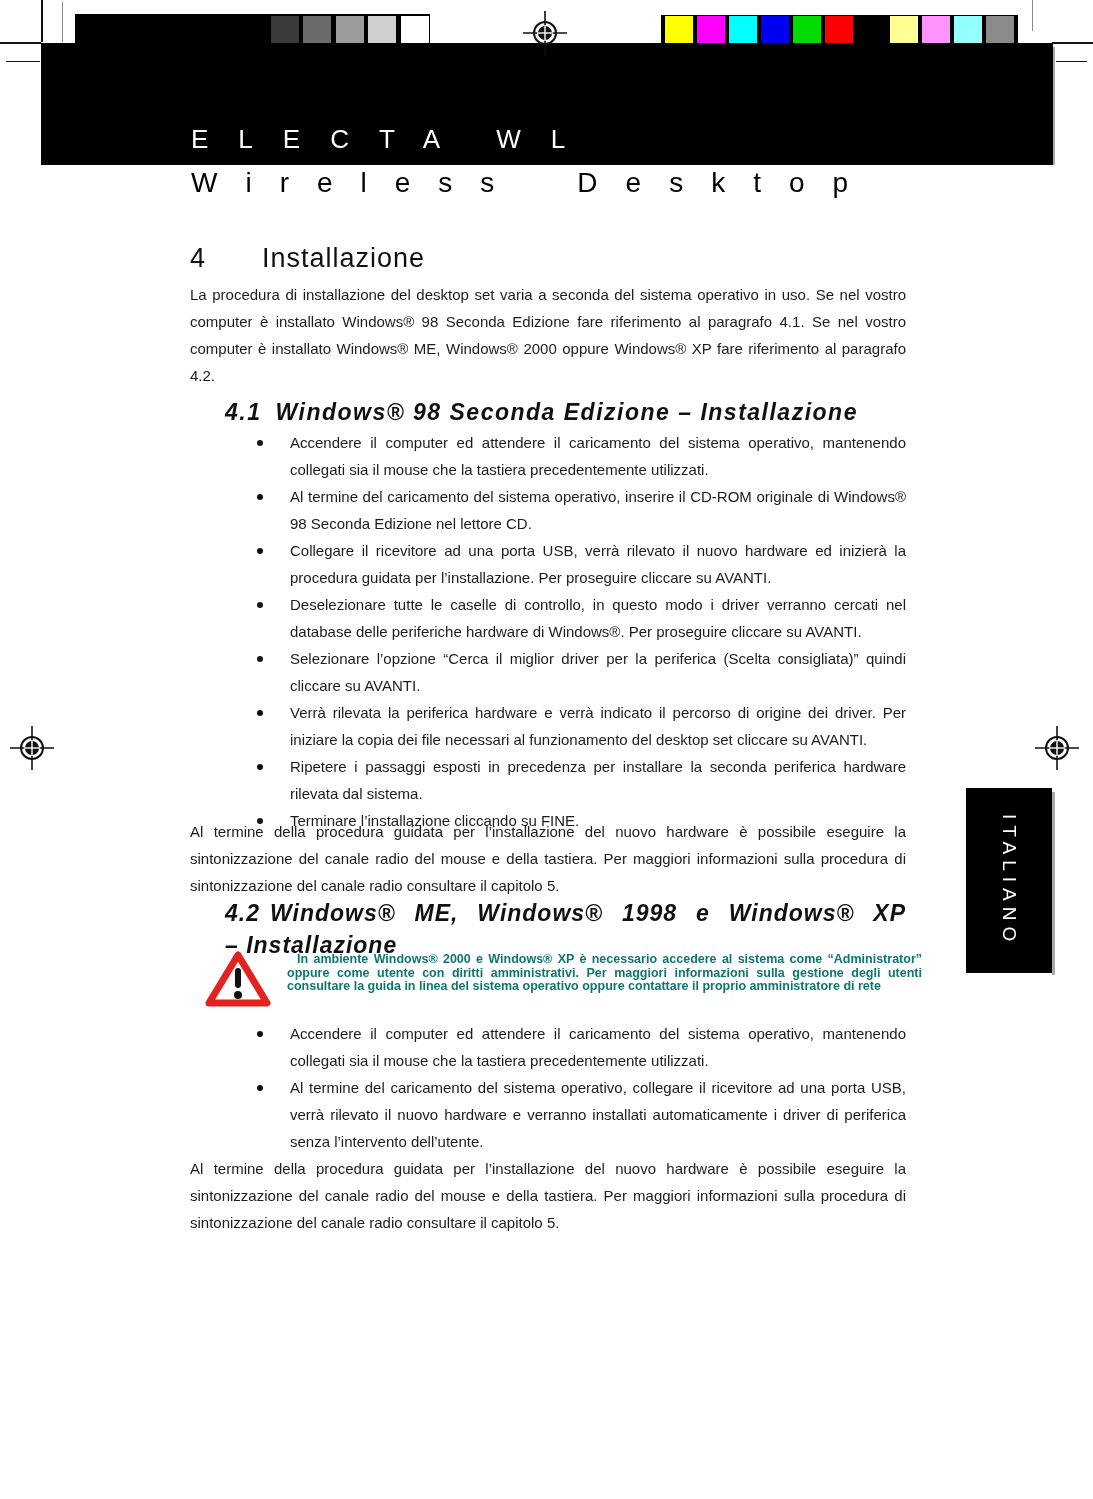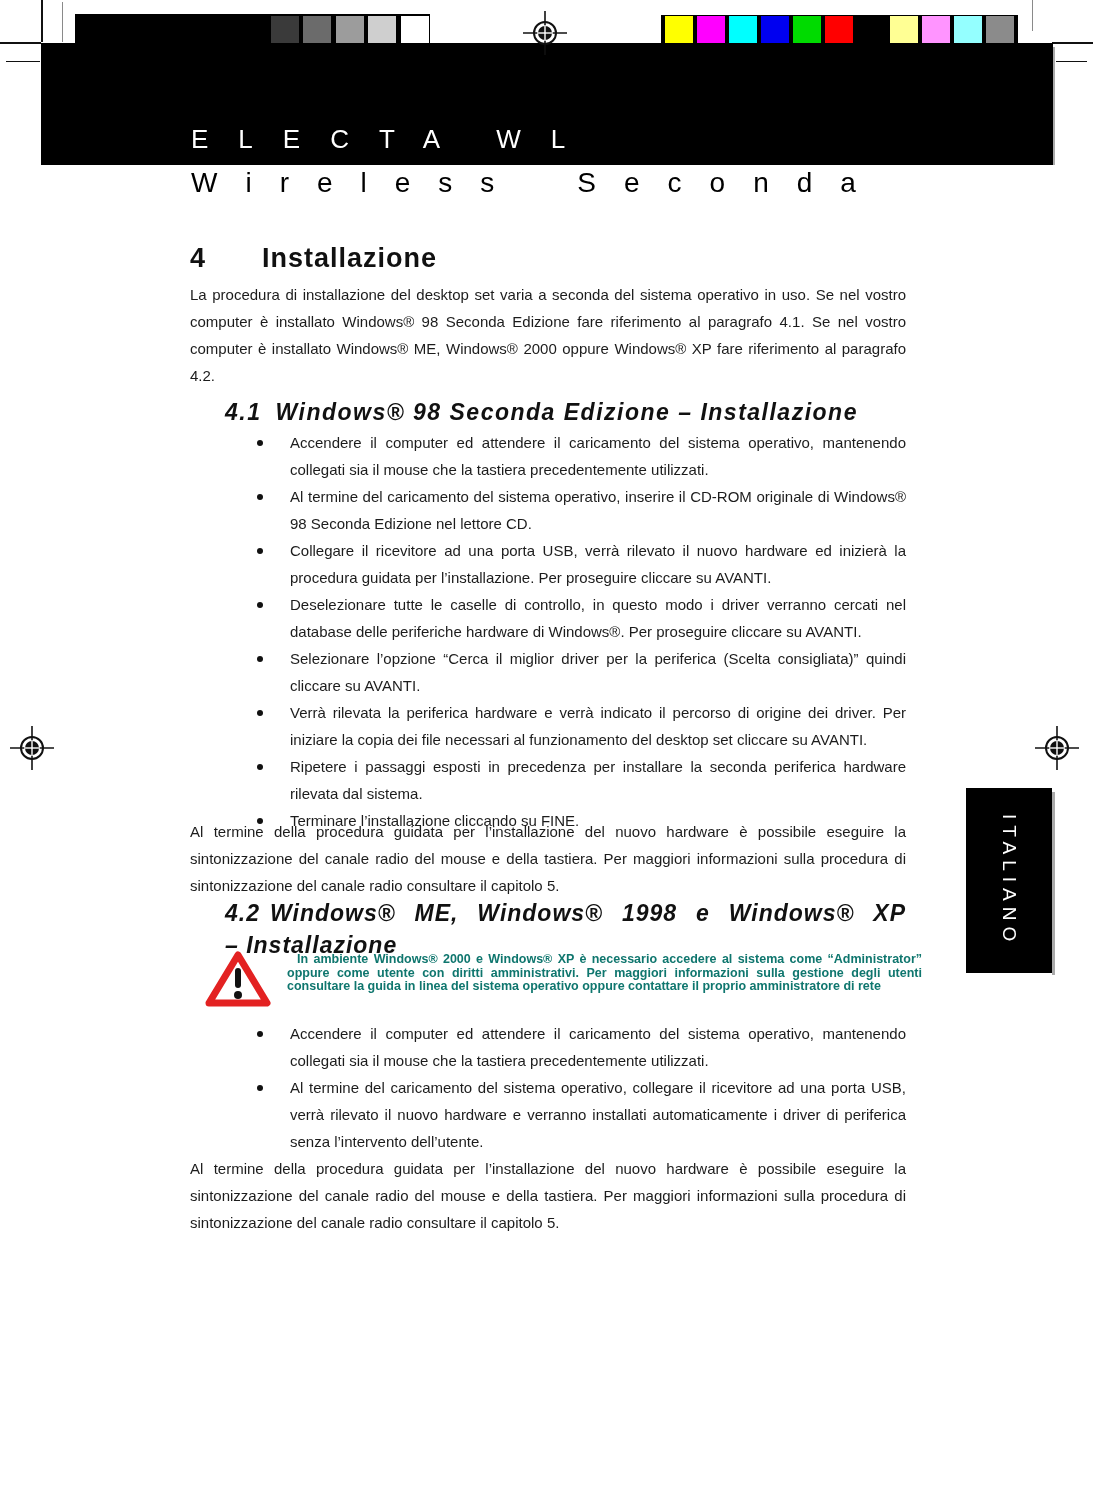--- a/index.html
+++ b/index.html
@@ -18,21 +18,21 @@
   #banner{position:absolute;left:41px;top:43px;width:1012px;height:122px;background:#000;}
   #banner-shadow{position:absolute;left:1053px;top:47px;width:2px;height:118px;background:#aaa;}
   #brand{position:absolute;left:191px;top:124px;color:#fff;font-size:26px;font-weight:400;
          letter-spacing:30px;white-space:nowrap;}
   #brand .w2{margin-left:26px;}
   #subtitle{position:absolute;left:191px;top:167px;color:#000;font-size:28px;font-weight:400;
             letter-spacing:28px;white-space:nowrap;}
   #subtitle .w2{margin-left:55px;}
 
   
-  .h1{position:absolute;left:190px;top:243px;font-size:27px;font-weight:bold;color:#111;
+  .h1{position:absolute;left:190px;top:243px;font-size:27px;font-weight:normal;color:#111;
       letter-spacing:1px;white-space:nowrap;}
   .h1 .t{margin-left:56px;}
   .para{position:absolute;left:190px;width:716px;font-size:15px;line-height:27px;
         text-align:justify;color:#1c1c1c;}
   .h2{position:absolute;left:225px;font-size:23px;font-weight:bold;font-style:italic;
       letter-spacing:1.5px;color:#111;white-space:nowrap;}
   .h2 .num{margin-right:14px;}
   .h2two{position:absolute;left:225px;width:681px;font-size:23px;font-weight:bold;
          font-style:italic;letter-spacing:1px;color:#111;line-height:32px;}
   .h2two .l1{text-align:justify;text-align-last:justify;}
@@ -101,21 +101,21 @@
     <span class="swatch" style="left: 293px; top: 1px; background-color: rgb(148, 255, 255);"></span>
     <span class="swatch" style="left: 325px; top: 1px; background-color: rgb(139, 139, 139);"></span>
   </div>
 
   <div id="banner"></div>
   <div id="banner-shadow"></div>
   <div id="brand">
     <span class="w1">ELECTA</span><span class="w2">WL</span>
   </div>
   <div id="subtitle">
-    <span class="w1">Wireless</span><span class="w2">Seconda</span>
+    <span class="w1">Wireless</span><span class="w2">Desktop</span>
   </div>
 
   <svg class="regmark" style="left:523px;top:11px;" viewBox="0 0 44 44">
     <line x1="22" y1="0" x2="22" y2="44" stroke="#111" stroke-width="1.6"></line>
     <line x1="0" y1="22" x2="44" y2="22" stroke="#111" stroke-width="1.6"></line>
     <circle cx="22" cy="22" r="11" fill="none" stroke="#111" stroke-width="2"></circle>
     <circle cx="22" cy="22" r="7" fill="#111"></circle>
     <line x1="22" y1="14" x2="22" y2="30" stroke="#fff" stroke-width="1.4"></line>
     <line x1="14" y1="22" x2="30" y2="22" stroke="#fff" stroke-width="1.4"></line>
   </svg>

